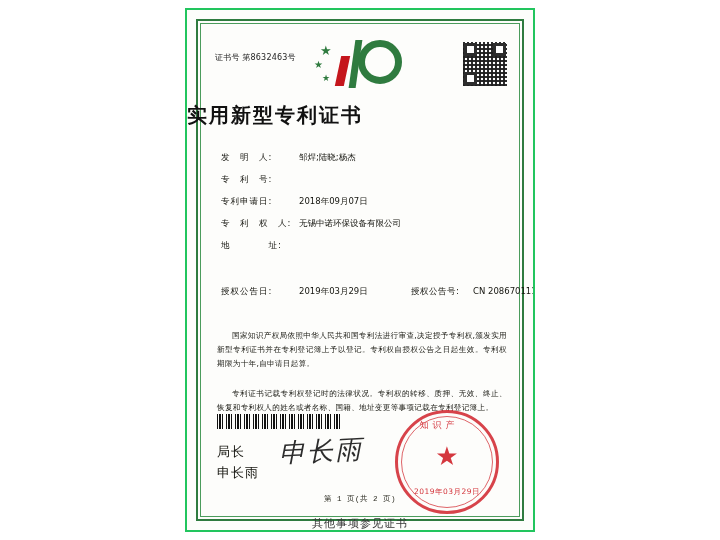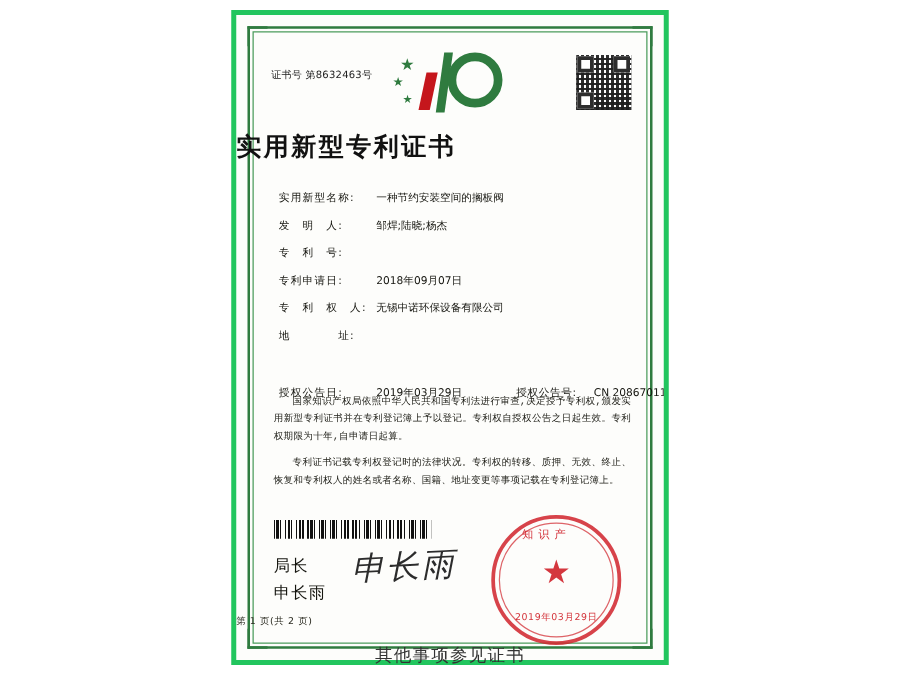--- a/index.html
+++ b/index.html
@@ -15,21 +15,21 @@
   }
 
   
   #certificate {
     position: absolute;
     left: 185px;
     top: 8px;
     width: 350px;
     height: 524px;
     background: #fdfdfb;
-    border: 4px solid #22c55e;
+    border: 2px solid #22c55e;
     box-sizing: border-box;
     overflow: hidden;
   }
 
   
   .border-outer {
     position: absolute;
     left: 9px; top: 9px; right: 9px; bottom: 9px;
     border: 2px solid #2f7b3f;
     box-sizing: border-box;
@@ -190,21 +190,21 @@
     position: absolute;
     left: 30px;
     right: 26px;
     top: 303px;
     font-size: 7.6px;
     line-height: 1.85;
     color: #1b1b14;
     text-align: justify;
     letter-spacing: 0.3px;
   }
-  .body-text p { margin: 0 0 7px 0; text-indent: 15px; font-family: Liberation Mono, monospace; }
+  .body-text p { margin: 16px 0 7px 0; text-indent: 15px; }
 
   
   .barcode {
     position: absolute;
     left: 30px;
     top: 404px;
     width: 126px;
     height: 15px;
     background-image: repeating-linear-gradient(
       90deg,
@@ -289,30 +289,32 @@
     color: #d0222a;
     letter-spacing: 0.5px;
     opacity: 0.92;
   }
 
   
   .page-footer {
     position: absolute;
     left: 0; right: 0;
     bottom: 26px;
+    text-align: center;
     font-size: 7.5px;
     color: #2a2a20;
     letter-spacing: 0.5px;
+    font-family: Liberation Mono, monospace;
   }
   .outside-caption {
     position: absolute;
     left: 0; right: 0;
     top: 516px;
     text-align: center;
-    font-size: 14px;
+    font-size: 11px;
     color: #333;
     letter-spacing: 1px;
   }
 </style>
 </head>
 <body>
 
 <div id="certificate">
 
   <div class="border-outer"></div>
@@ -334,24 +336,20 @@
     <div class="star s3">★</div>
     <div class="p-red"></div>
     <div class="p-stem"></div>
     <div class="p-ring"></div>
   </div>
 
   <div class="cert-title">实用新型专利证书</div>
 
   <div class="fields">
     <div class="field-row">
-      <span class="field-label">实用新型名称:</span>
-      <span class="field-value">一种节约安装空间的搁板阀</span>
-    </div>
-    <div class="field-row">
       <span class="field-label">发　明　人:</span>
       <span class="field-value">邹焊;陆晓;杨杰</span>
     </div>
     <div class="field-row">
       <span class="field-label">专　利　号:</span>
     </div>
     <div class="field-row">
       <span class="field-label">专利申请日:</span>
       <span class="field-value">2018年09月07日</span>
     </div>

